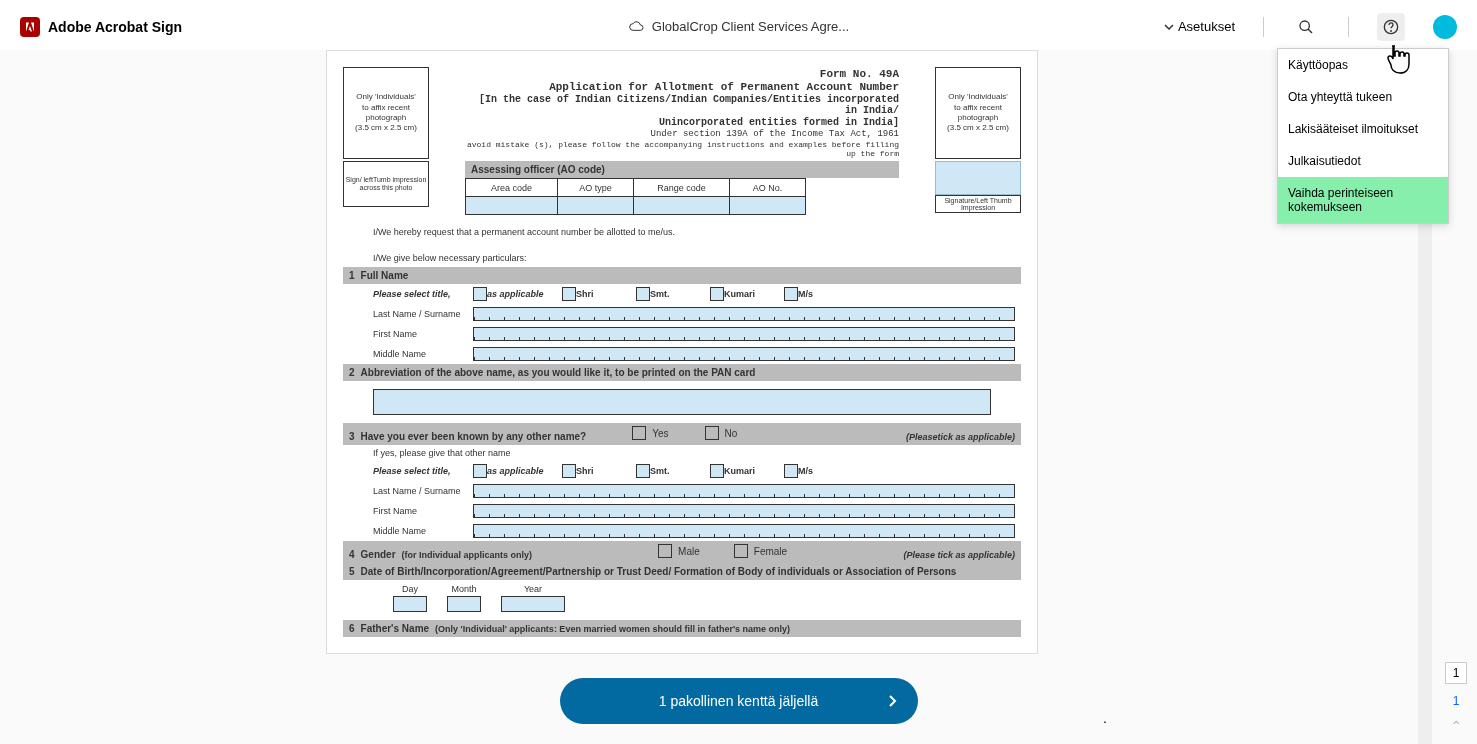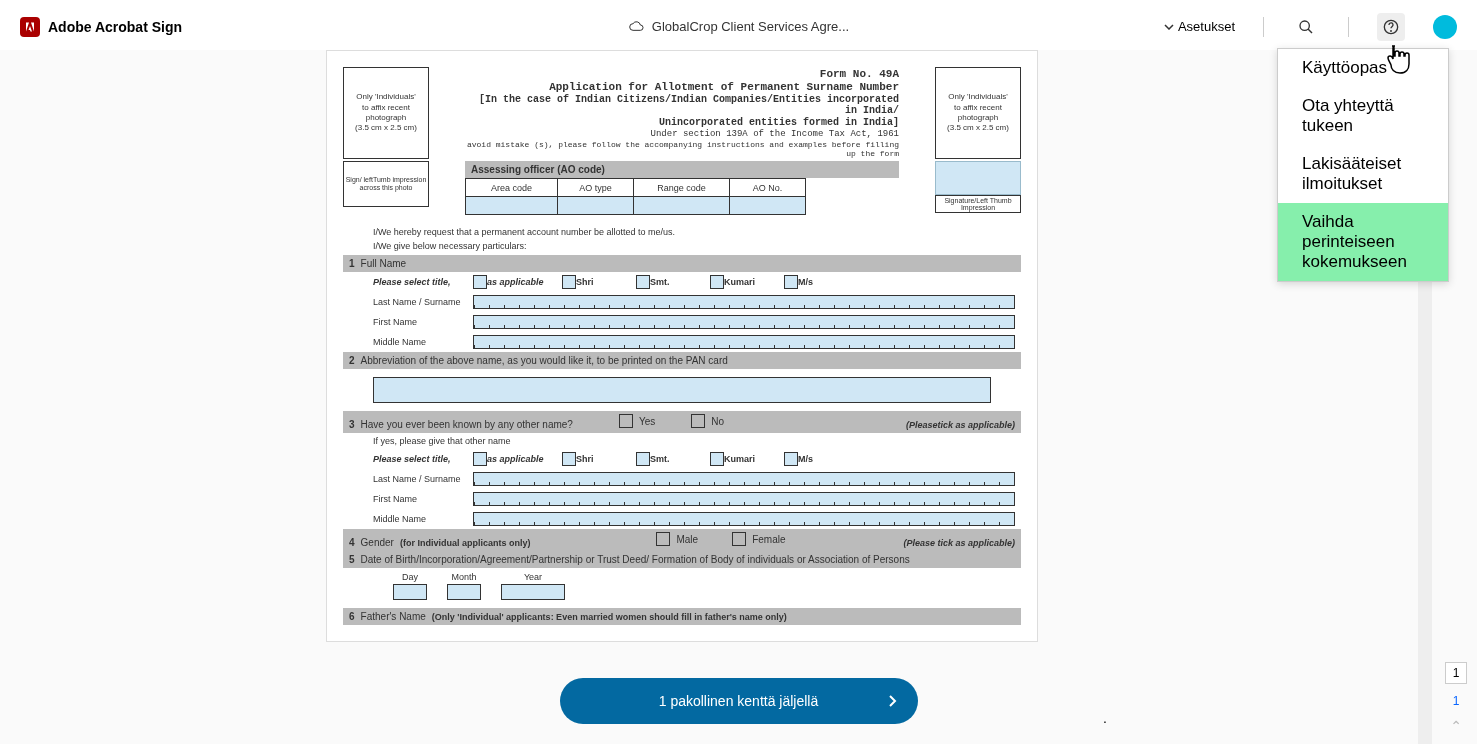--- a/index.html
+++ b/index.html
@@ -15,21 +15,21 @@
   .header-right { margin-left: auto; display: flex; align-items: center; gap: 28px; }
   .settings-btn { display: flex; align-items: center; gap: 4px; font-size: 13px; cursor: pointer; }
   .chevron-down { width: 10px; height: 6px; }
   .sep { width: 1px; height: 20px; background: #ccc; }
   .icon-btn { width: 28px; height: 28px; display: flex; align-items: center; justify-content: center; border-radius: 4px; cursor: pointer; }
   .icon-btn.active { background: #eee; }
   .avatar { width: 24px; height: 24px; border-radius: 50%; background: #0bd; }
   
   
   .dropdown { position: absolute; right: 28px; top: 48px; width: 172px; background: #fff; border: 1px solid #ccc; box-shadow: 0 2px 8px rgba(0,0,0,.15); z-index: 100; }
-  .dropdown-item { font-size: 17px; padding: 9px 24px; cursor: pointer; }
+  .dropdown-item { font-size: 12px; padding: 9px 10px; cursor: pointer; }
   .dropdown-item.highlight { background: #86efac; }
   
   
   .cursor { position: absolute; right: 60px; top: 40px; z-index: 200; }
   
   
   .viewport { position: absolute; top: 50px; left: 0; right: 0; bottom: 0; background: #fafafa; overflow: hidden; }
   .scrollbar-track { position: absolute; right: 45px; top: 0; bottom: 0; width: 14px; background: #eee; }
   
   
@@ -54,21 +54,21 @@
   .ao-area { flex: 1; }
   .ao-header { background: #bbb; font-size: 10px; font-weight: bold; padding: 3px 6px; }
   .ao-table { border-collapse: collapse; margin-top: 0; }
   .ao-table td { border: 1px solid #333; font-size: 9px; text-align: center; height: 18px; }
   .ao-table .cell-field { background: #d0e7f5; }
   
   .request-text { margin: 12px 0 4px 30px; font-size: 9px; }
   
   .section-bar { background: #bbb; font-size: 10px; padding: 3px 6px; display: flex; align-items: baseline; gap: 6px; }
   .section-bar .num { font-weight: bold; }
-  .section-bar .title-b { font-weight: normal; }
+  .section-bar .title-b { font-weight: bold; }
   .section-bar .hint { font-size: 9px; font-weight: bold; }
   .section-bar .hint-it { font-style: italic; margin-left: auto; font-size: 9px; font-weight: bold; }
   
   .row-line { display: flex; align-items: center; padding: 3px 6px 3px 30px; gap: 0; }
   .row-label { width: 100px; font-size: 9px; font-style: italic; font-weight: bold; }
   .row-label2 { width: 100px; font-size: 9px; }
   .chk { width: 14px; height: 14px; border: 1px solid #333; background: #d0e7f5; flex-shrink: 0; }
   .chk-plain { width: 14px; height: 14px; border: 1px solid #333; flex-shrink: 0; }
   .opt-label { font-size: 9px; font-weight: bold; width: 60px; }
   .opt-label-it { font-size: 9px; font-style: italic; font-weight: bold; width: 75px; }
@@ -135,20 +135,21 @@
         </svg>
     </div>
     <div class="avatar"></div>
   </div>
 </div>
 
 <div class="dropdown">
   <div class="dropdown-item">Käyttöopas</div>
   <div class="dropdown-item">Ota yhteyttä tukeen</div>
   <div class="dropdown-item">Lakisääteiset ilmoitukset</div>
+  <div class="dropdown-item">Julkaisutiedot</div>
   <div class="dropdown-item highlight">Vaihda perinteiseen kokemukseen</div>
 </div>
 
 <svg class="cursor" width="36" height="40" viewBox="0 0 36 40">
   <path fill="#fff" stroke="#000" stroke-width="1.5" d="M11 6c1.5 0 2 1 2 2v8h1v-3c0-1 .7-2 2-2s2 1 2 2v3h1v-2c0-1 .7-2 2-2s2 1 2 2v2h1v-1c0-1 .7-2 2-2s2 1 2 2v9c0 5-3 9-9 9s-9-4-9-8c0-1-3-5-3-7 0-1 1-2 2-2 2 0 3 3 3 3V8c0-1 .5-2 2-2z"></path>
 </svg>
 
 <div class="viewport">
   <div class="scrollbar-track"></div>
 
@@ -156,21 +157,21 @@
 
     <div class="doc-top">
       <div class="photo-box">
         <div>Only 'Individuals'</div>
         <div>to affix recent</div>
         <div>photograph</div>
         <div>(3.5 cm x 2.5 cm)</div>
       </div>
       <div class="doc-title-area">
         <div class="form-no">Form No. 49A</div>
-        <div class="form-title">Application for Allotment of Permanent Surname Number</div>
+        <div class="form-title">Application for Allotment of Permanent Account Number</div>
         <div class="form-sub">[In the  case of Indian Citizens/Indian Companies/Entities incorporated in India/</div>
         <div class="form-sub">Unincorporated entities formed in India]</div>
         <div class="form-section">Under section 139A of the Income Tax Act, 1961</div>
         <div class="form-avoid">avoid mistake (s), please follow the accompanying instructions and examples before filling up the form</div>
       </div>
       <div class="photo-box">
         <div>Only 'Individuals'</div>
         <div>to affix recent</div>
         <div>photograph</div>
         <div>(3.5 cm x 2.5 cm)</div>
@@ -198,21 +199,21 @@
         </tbody>
           </table>
       </div>
       <div class="sign-box-right-wrap">
         <div class="sign-field"></div>
         <div class="sign-label">Signature/Left Thumb Impression</div>
       </div>
     </div>
 
     <div class="request-text">I/We hereby request that a permanent account number be allotted to me/us.</div>
-    <div class="request-text" style="margin-top:4px">I/We give below necessary particulars:</div>
+    <div class="request-text" style="margin-top:16px">I/We give below necessary particulars:</div>
 
     <div class="section-bar">
       <span class="num">1</span>
       <span class="title-b">Full Name</span>
     </div>
     <div class="row-line">
       <span class="row-label">Please select title,</span>
       <div class="chk"></div>
       <span class="opt-label-it">as applicable</span>
       <div class="chk"></div>

